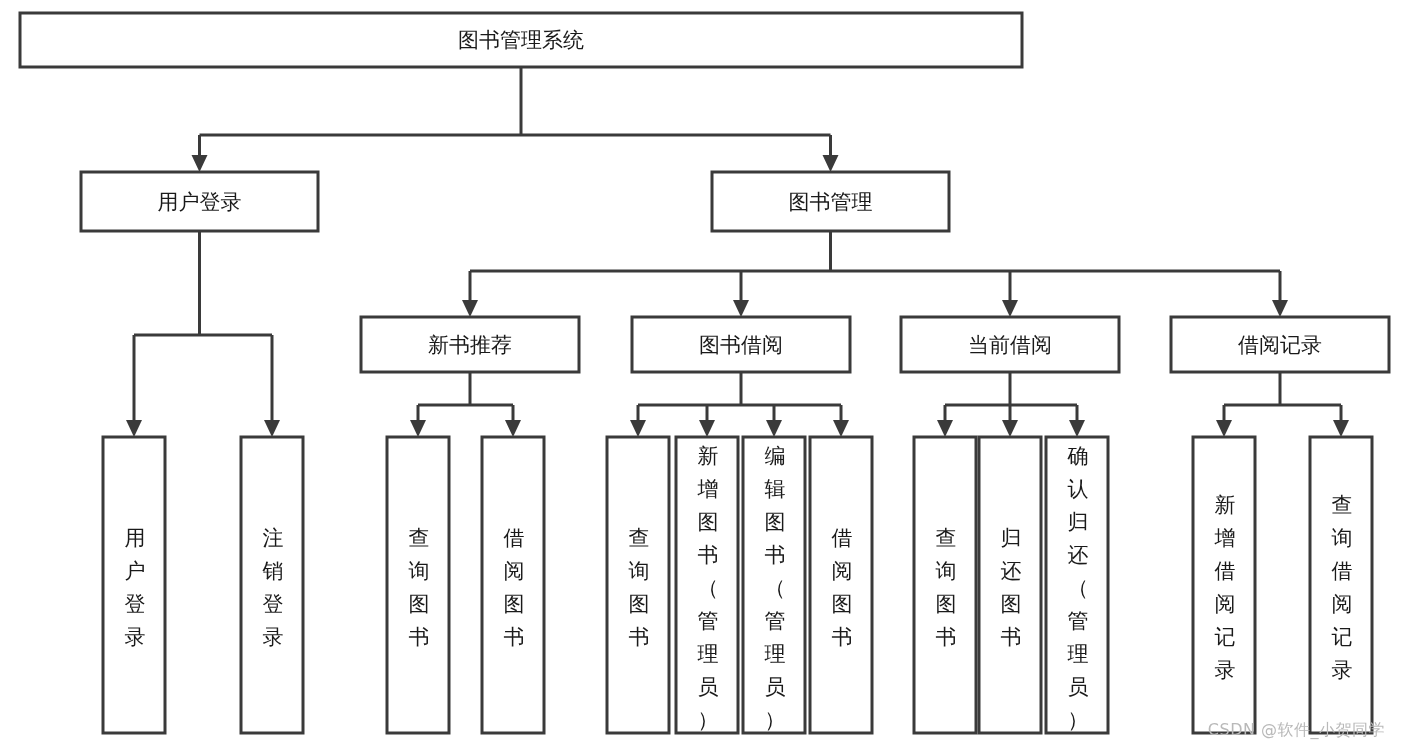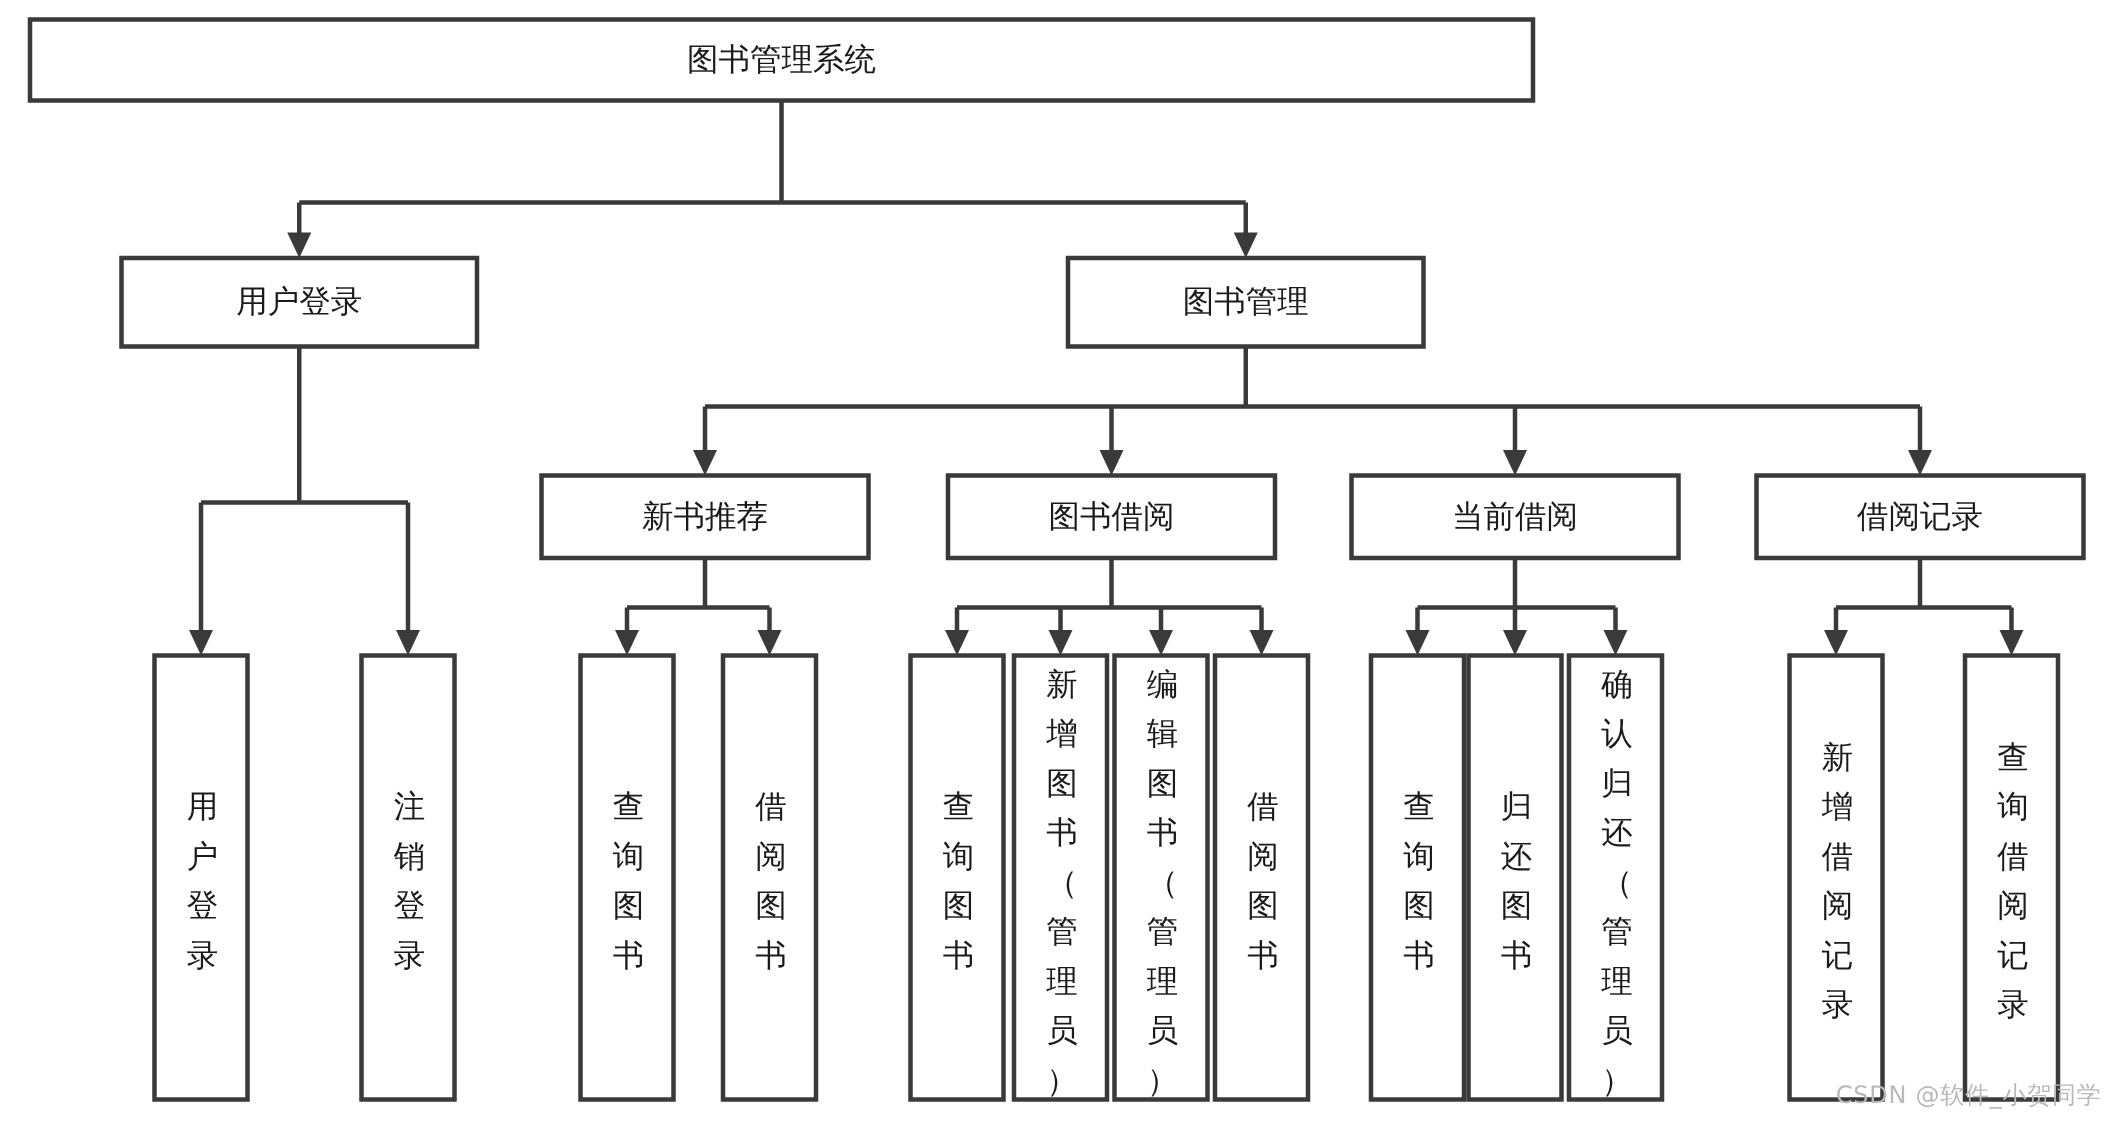--- a/index.html
+++ b/index.html
@@ -49,21 +49,21 @@
     dominant-baseline: middle;
   }
   .box-label-v {
     font-family: "DejaVu Sans", "Liberation Sans", sans-serif;
     font-size: 21px;
     fill: #1a1a1a;
     text-anchor: middle;
   }
   .watermark {
     position: absolute;
-    right: 4px;
+    right: 20px;
     bottom: 6px;
     font-family: "DejaVu Sans", "Liberation Sans", sans-serif;
     font-size: 16px;
     color: #b9b9b9;
     letter-spacing: 0.5px;
     white-space: nowrap;
     pointer-events: none;
   }
 </style>
 </head>

